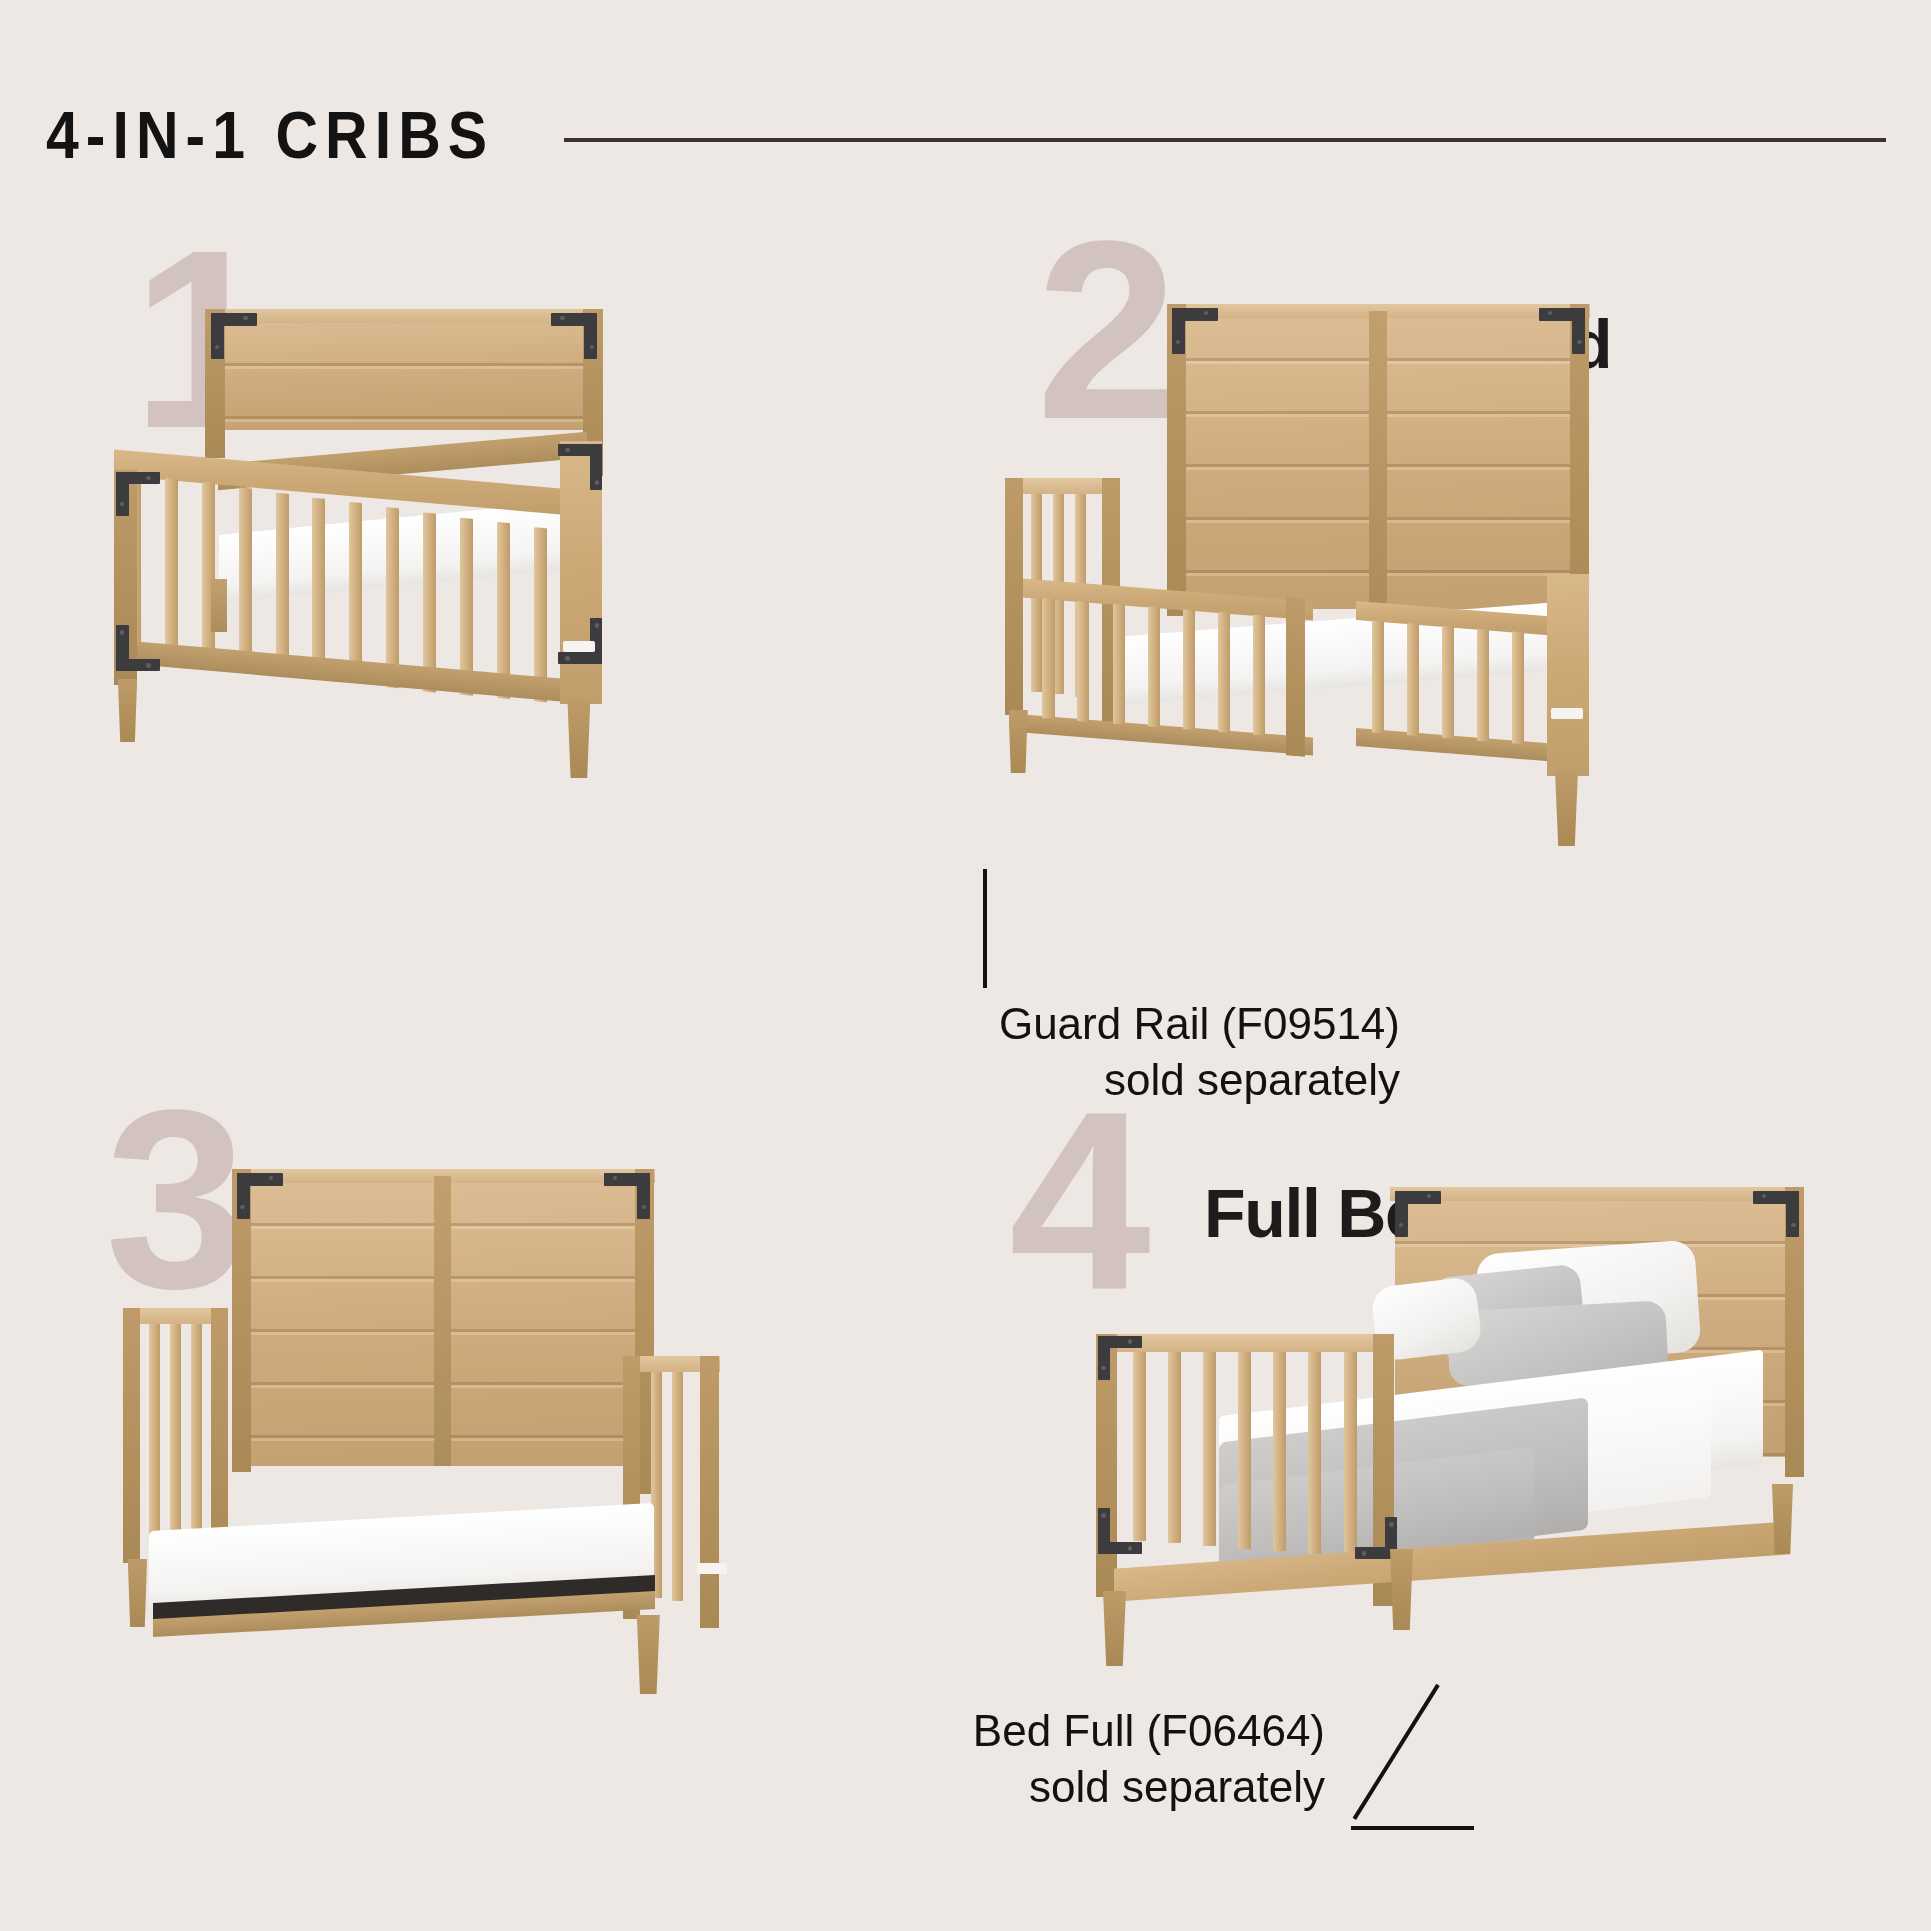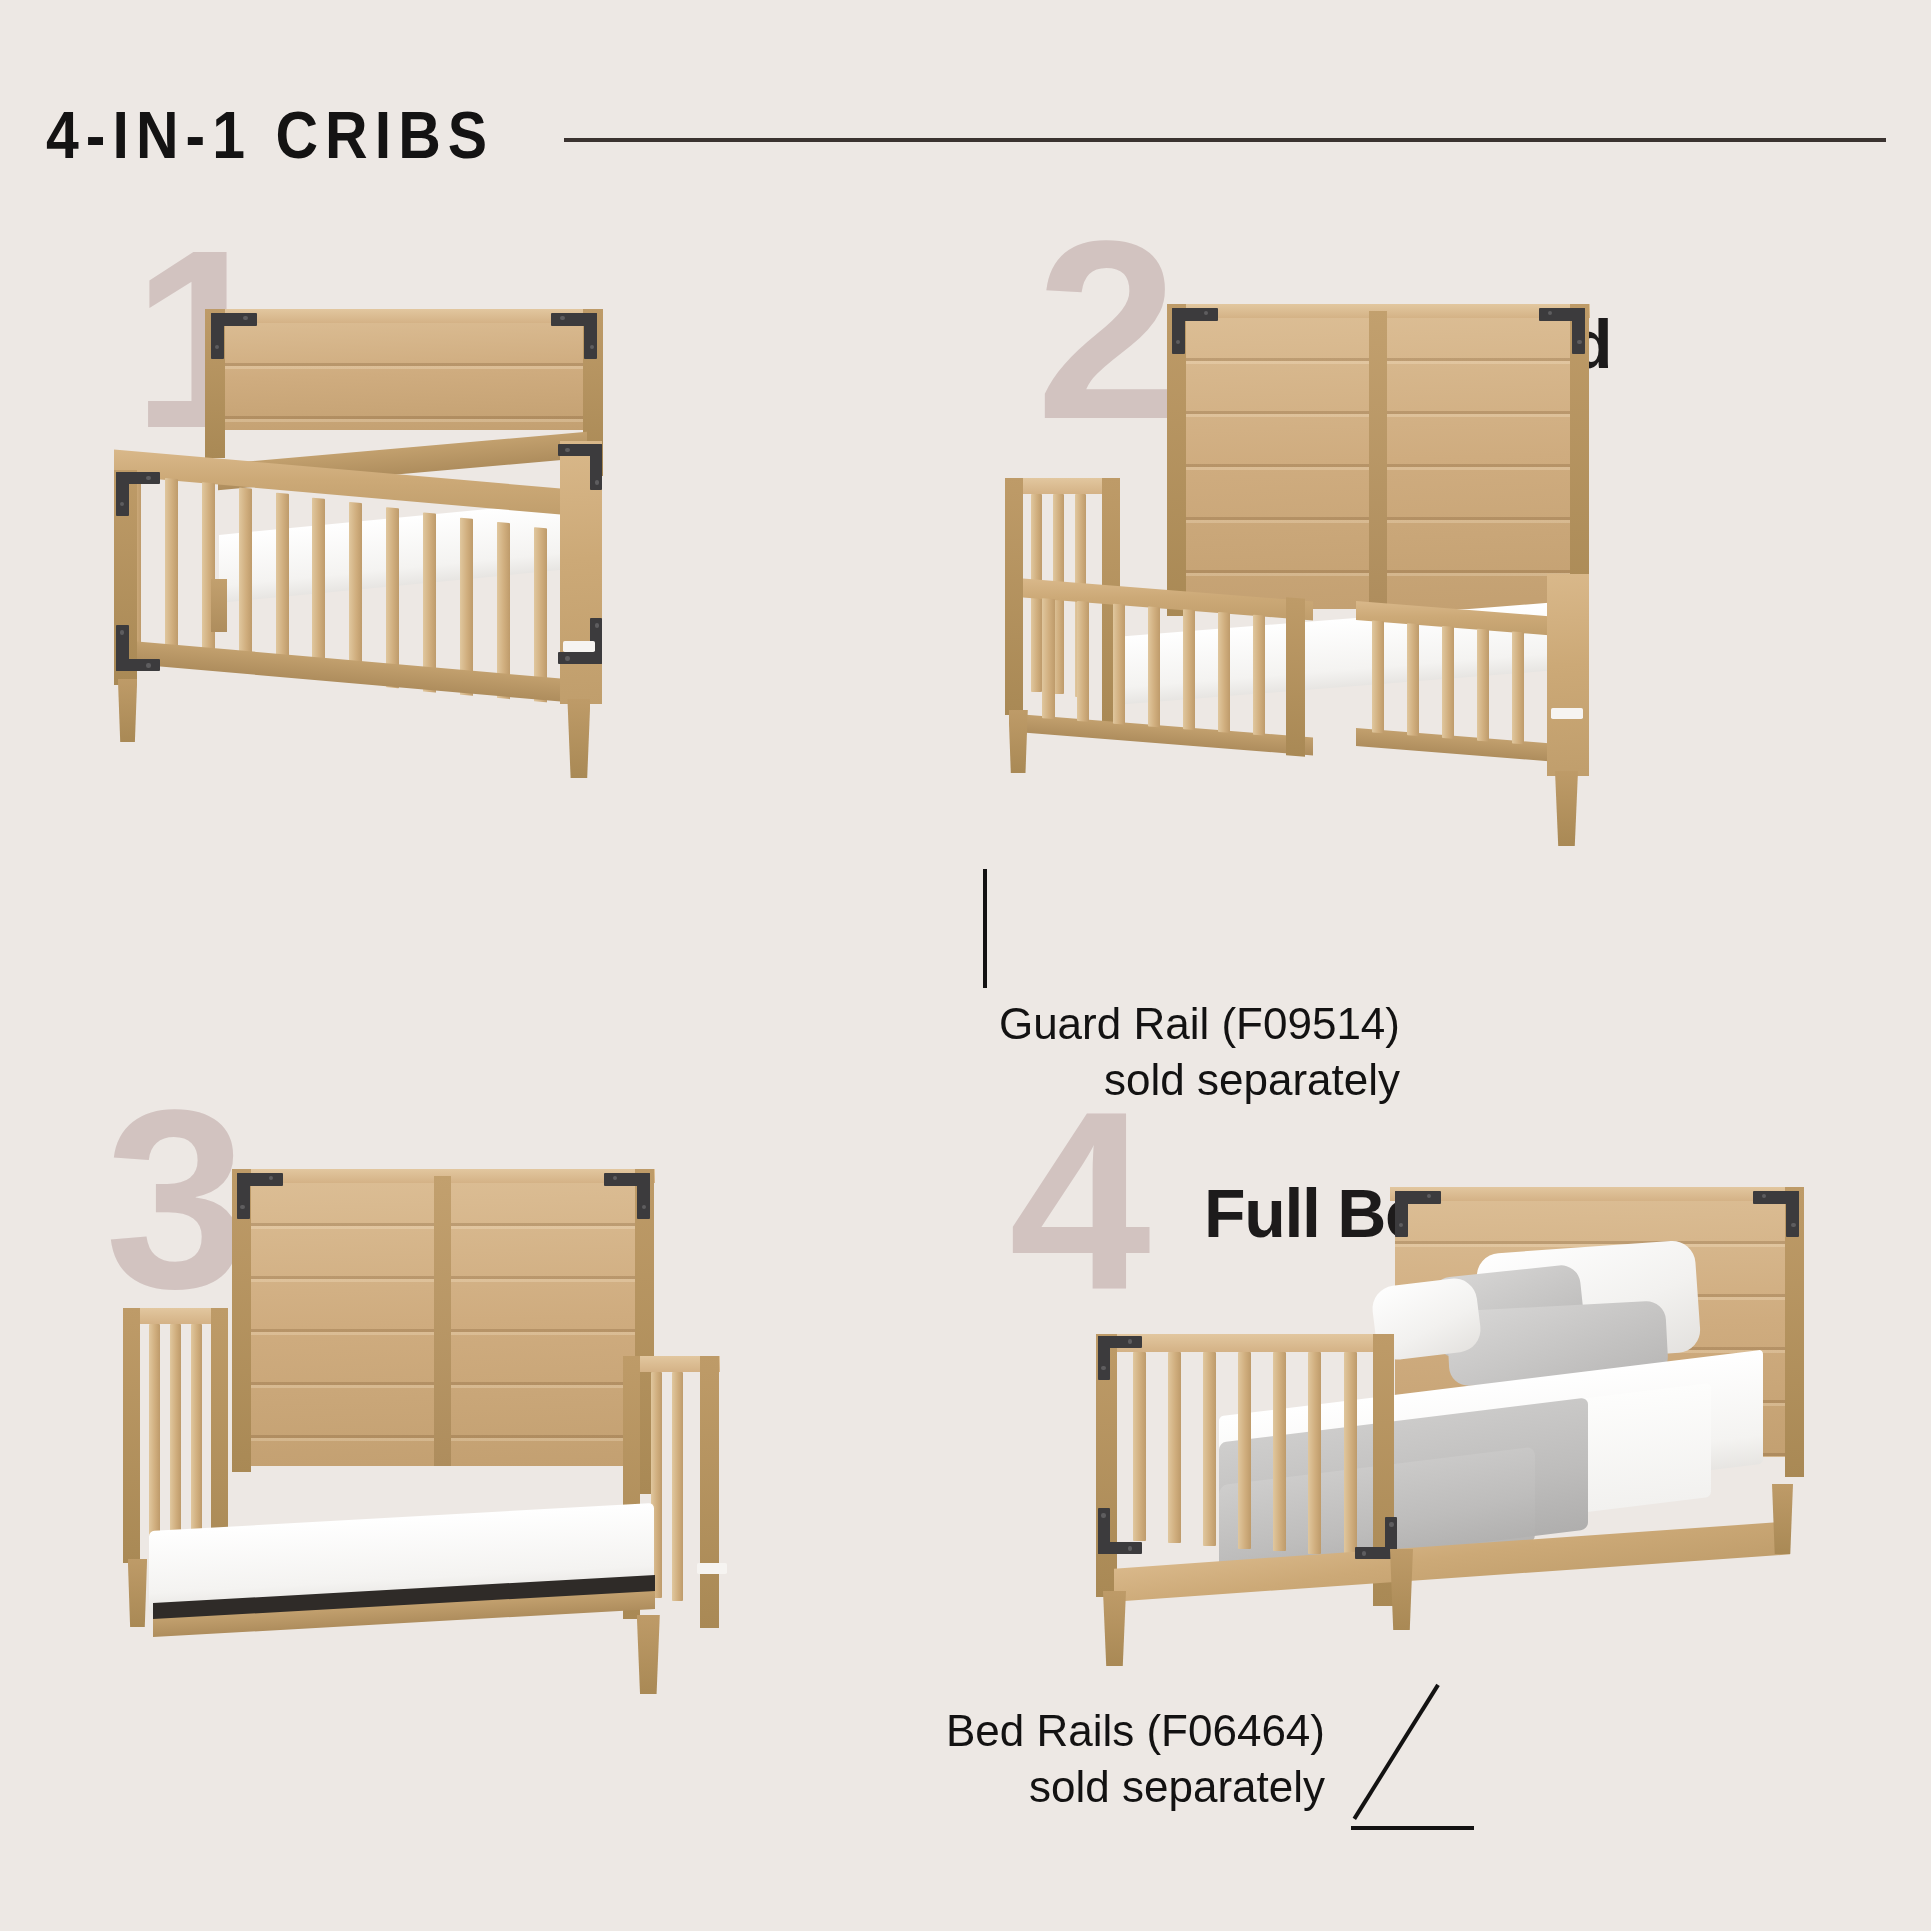--- a/index.html
+++ b/index.html
@@ -407,16 +407,16 @@
       <span class="dot" style="right:3.5px; top:5.3px;"></span>
     </div>
 
     <div class="wood-side" style="position:absolute; left:147px; top:397px; width:23px; height:75px; clip-path: polygon(0 0, 100% 0, 86% 100%, 14% 100%);"></div>
     <div class="wood-side" style="position:absolute; left:434px; top:355px; width:23px; height:81px; clip-path: polygon(0 0, 100% 0, 86% 100%, 14% 100%);"></div>
     <div class="wood-side" style="position:absolute; left:816px; top:290px; width:21px; height:70px; clip-path: polygon(0 0, 100% 0, 87% 100%, 13% 100%);"></div>
   </div>
 
   <div class="leader" style="left:427px; top:544px; width:4.4px; height:158px; transform-origin: top center; transform: rotate(32deg);"></div>
   <div class="leader" style="left:342px; top:685px; width:123px; height:4.4px;"></div>
-  <div class="annot" style="left:-123px; top:562px; width:439px;">Bed Rails (F06464)
+  <div class="annot" style="left:-123px; top:562px; width:439px;">Bed Full (F06464)
 sold separately</div>
 </div>
 
 
 </body></html>

